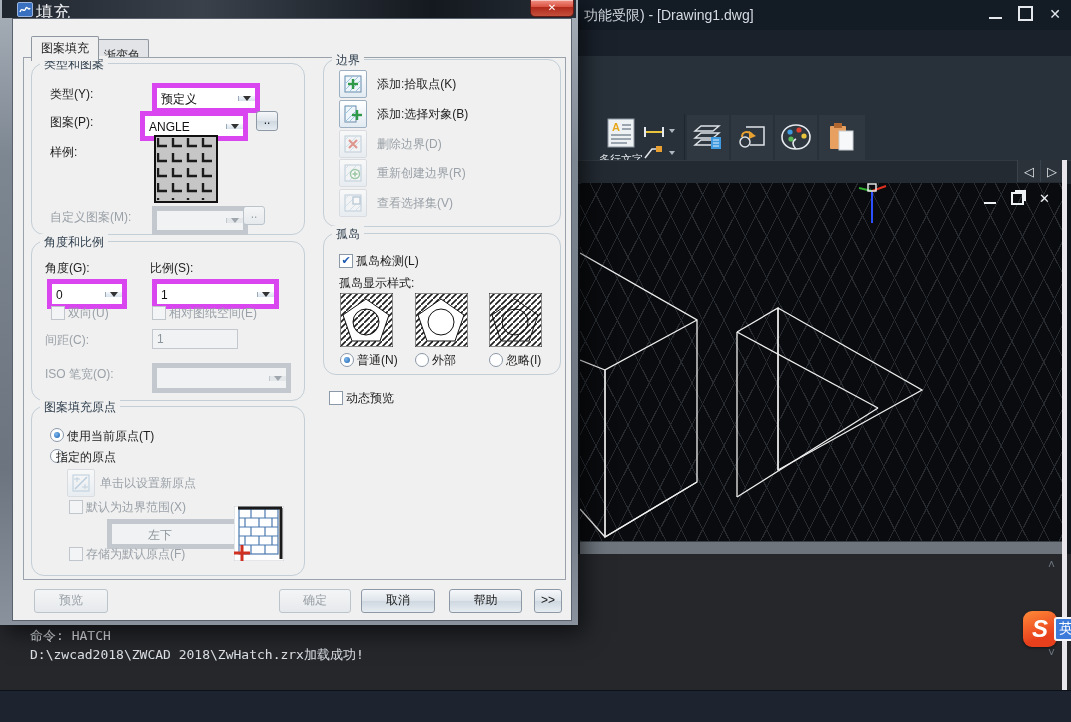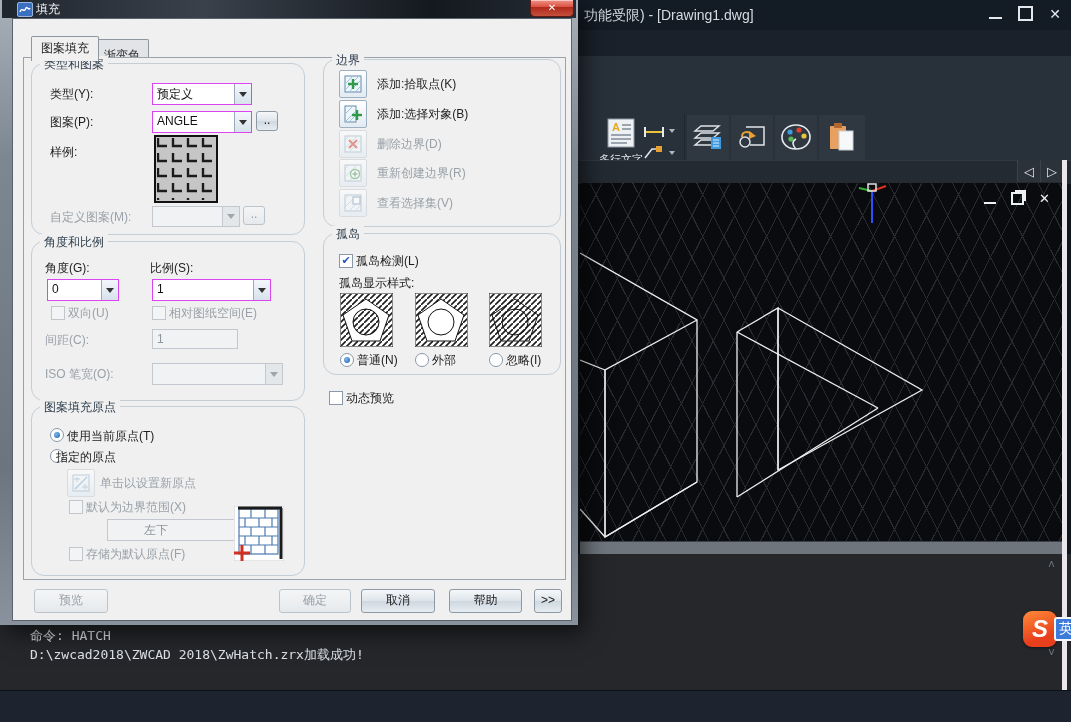--- a/index.html
+++ b/index.html
@@ -58,36 +58,36 @@
           background:linear-gradient(160deg,#ff8a38,#e8401c 70%);box-shadow:0 1px 3px rgba(0,0,0,.5);
           color:#fff;font-weight:bold;font-style:italic;font-size:24px;text-align:center;line-height:36px;}
   .s-lang{position:absolute;left:31px;top:8px;background:#3d7bdb;border:2px solid #f4f6f9;border-radius:3px;
           color:#fff;font-size:14px;padding:1px 3px;white-space:nowrap;}
   
   .dialog{position:absolute;left:0;top:0;width:578px;height:625px;z-index:20;
           background:linear-gradient(180deg,#a8b0b9,#7d8792 25%,#6b747f 75%,#8a939d);
           box-shadow:6px 8px 22px rgba(0,0,0,.6);}
   .dlg-titlebar{position:absolute;left:2px;top:0;right:2px;height:18px;
           background:linear-gradient(90deg,#20262e,#3a414b 35%,#14191f 75%,#262d36);}
-  .dlg-title{position:absolute;left:34px;top:1px;color:#f2f4f6;font-size:12px;}
+  .dlg-title{position:absolute;left:34px;top:1px;color:#f2f4f6;font-size:17px;}
   .dlg-icon{position:absolute;left:15px;top:2px;width:14px;height:13px;background:#3a70c0;border:1px solid #9ab4dd;border-radius:2px;}
   .dlg-icon svg{display:block;}
   .dlg-close{position:absolute;left:528px;top:0;width:42px;height:16px;border:1px solid #641a12;border-top:none;
           border-radius:0 0 5px 5px;background:linear-gradient(180deg,#f09186,#d9503f 45%,#b02a1c 46%,#c4503c);
           color:#fff;font-size:10px;font-weight:bold;text-align:center;line-height:15px;box-shadow:inset 0 1px 0 rgba(255,255,255,.5);}
   .dlg-client{position:absolute;left:12px;top:18px;width:558px;height:601px;background:#f0f0f0;border:1px solid #59626d;}
   .tab{position:absolute;font-size:12px;color:#1d1d1d;background:#f0f0f0;border:1px solid #8e979f;border-bottom:none;
        padding:3px 9px 4px;border-radius:2px 2px 0 0;}
   .tab.inactive{background:#e2e4e7;color:#333;padding:7px 8px 3px;}
   .tabpage{position:absolute;left:10px;top:38px;width:541px;height:521px;border:1px solid #9aa3ab;background:#f0f0f0;}
   .gbox{position:absolute;border:1px solid #c3ced6;border-radius:13px;}
   .gbox .glegend{position:absolute;top:-8px;left:8px;background:#f0f0f0;padding:0 4px;font-size:12px;color:#31404f;}
   .lbl{position:absolute;font-size:12px;color:#1e1e1e;white-space:nowrap;}
   .lbl.dis{color:#9aa1a8;}
-  .combo{position:absolute;background:#fff;border:1px solid #d946ef;display:flex;}
+  .combo{position:absolute;background:#fff;border:5px solid #d946ef;display:flex;align-items:center;}
   .combo .ctext{flex:1;font-size:12px;color:#111;padding:2px 0 0 4px;overflow:hidden;white-space:nowrap;}
   .combo .cbtn{width:16px;border-left:1px solid #9aaaba;background:linear-gradient(180deg,#f3f7fb,#d7e2ec);
                display:flex;align-items:center;justify-content:center;}
   .combo .carr{width:0;height:0;border-left:4px solid transparent;border-right:4px solid transparent;border-top:5px solid #333;}
   .combo.dis{background:#f1f2f3;border-color:#c2c8ce;}
   .combo.dis .cbtn{background:#e4e7ea;border-left-color:#c2c8ce;}
   .combo.dis .carr{border-top-color:#9fa6ad;}
   .tinput{position:absolute;background:#f1f2f3;border:1px solid #c2c8ce;font-size:12px;color:#8d959c;padding:2px 0 0 4px;}
   .chk{position:absolute;width:12px;height:12px;background:#fff;border:1px solid #8a98a8;font-size:11px;line-height:11px;
        text-align:center;color:#1f5bb5;font-weight:bold;}
@@ -304,21 +304,21 @@
     <div class="gbox" style="left:18px;top:44px;width:272px;height:170px;">
       <span class="glegend">类型和图案</span>
       <span class="lbl" style="left:18px;top:22px;">类型(Y):</span>
       <div class="combo" style="left:120px;top:19px;width:98px;height:20px;">
         <span class="ctext">预定义</span>
         <span class="cbtn">
             <span class="carr"></span>
           </span>
       </div>
       <span class="lbl" style="left:18px;top:50px;">图案(P):</span>
-      <div class="combo" style="left:120px;top:47px;width:98px;height:20px;">
+      <div class="combo" style="left:108px;top:47px;width:98px;height:20px;">
         <span class="ctext">ANGLE</span>
         <span class="cbtn">
             <span class="carr"></span>
           </span>
       </div>
       <div class="pbtn" style="left:224px;top:47px;width:20px;height:18px;line-height:16px;">..</div>
       <span class="lbl" style="left:18px;top:80px;">样例:</span>
       <svg class="abs" style="left:122px;top:71px;" width="64" height="68">
         <defs>
           <pattern id="angP" patternUnits="userSpaceOnUse" width="15" height="15">

